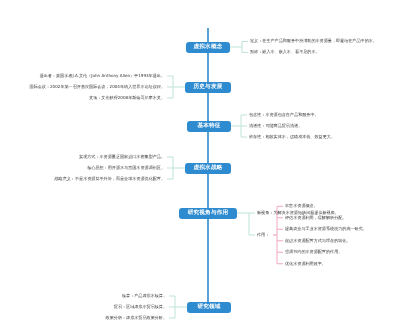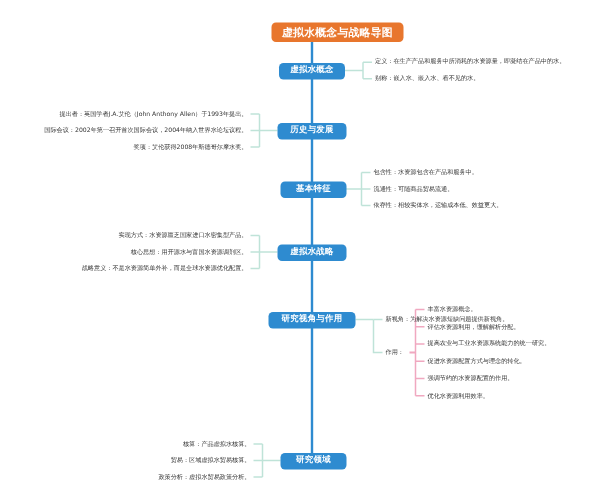--- a/index.html
+++ b/index.html
@@ -83,21 +83,20 @@
       <path d="M277 229.25 L283 229.25" stroke="#f0a8c0" stroke-width="1" fill="none"></path>
       <path d="M277 240.75 L283 240.75" stroke="#f0a8c0" stroke-width="1" fill="none"></path>
       <path d="M277 252.25 L283 252.25" stroke="#f0a8c0" stroke-width="1" fill="none"></path>
       <path d="M277 263.75 L283 263.75" stroke="#f0a8c0" stroke-width="1" fill="none"></path>
       <path d="M187 307 L175 307" stroke="#bfe3d8" stroke-width="1" fill="none"></path>
       <path d="M175 296 L175 318" stroke="#bfe3d8" stroke-width="1" fill="none"></path>
       <path d="M175 296 L169 296" stroke="#bfe3d8" stroke-width="1" fill="none"></path>
       <path d="M175 307 L169 307" stroke="#bfe3d8" stroke-width="1" fill="none"></path>
       <path d="M175 318 L169 318" stroke="#bfe3d8" stroke-width="1" fill="none"></path>
     </svg>
-<div class="node root">虚拟水概念与战略导图</div>
     <div class="node branch" style="width: 44px; left: 186px; top: 41.5px;">虚拟水概念</div>
     <div class="leaf r" style="top: 39.3px; left: 250px;">定义：在生产产品和服务中所消耗的水资源量，即凝结在产品中的水。</div>
     <div class="leaf r" style="top: 50.3px; left: 250px;">别称：嵌入水、嵌入水、看不见的水。</div>
     <div class="node branch" style="width: 46px; left: 185px; top: 81.5px;">历史与发展</div>
     <div class="leaf l" style="top: 73.8px; right: 235px;">提出者：英国学者J.A.艾伦（John Anthony Allen）于1993年提出。</div>
     <div class="leaf l" style="top: 84.8px; right: 235px;">国际会议：2002年第一召开首次国际会议，2004年纳入世界水论坛议程。</div>
     <div class="leaf l" style="top: 95.8px; right: 235px;">奖项：艾伦获得2008年斯德哥尔摩水奖。</div>
     <div class="node branch" style="width: 42px; left: 187px; top: 120.5px;">基本特征</div>
     <div class="leaf r" style="top: 112.8px; left: 249px;">包含性：水资源包含在产品和服务中。</div>
     <div class="leaf r" style="top: 123.8px; left: 249px;">流通性：可随商品贸易流通。</div>

